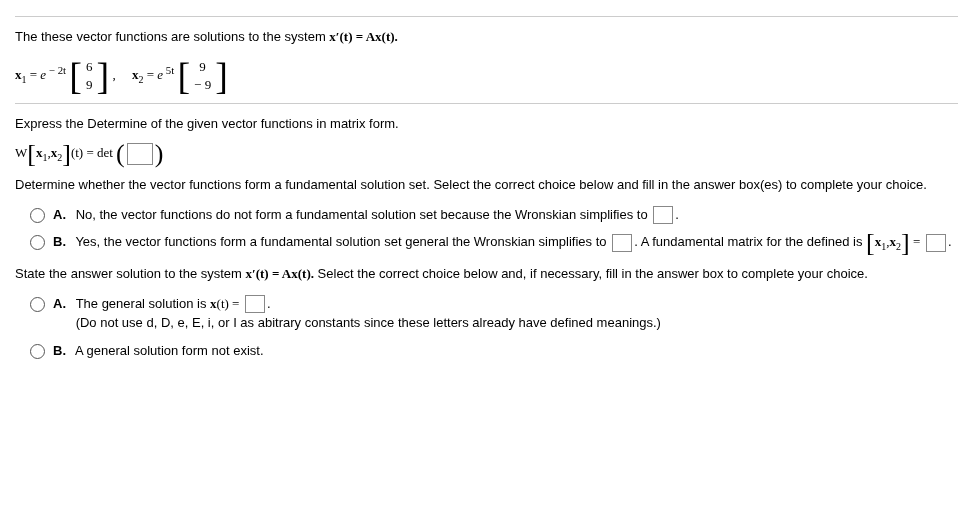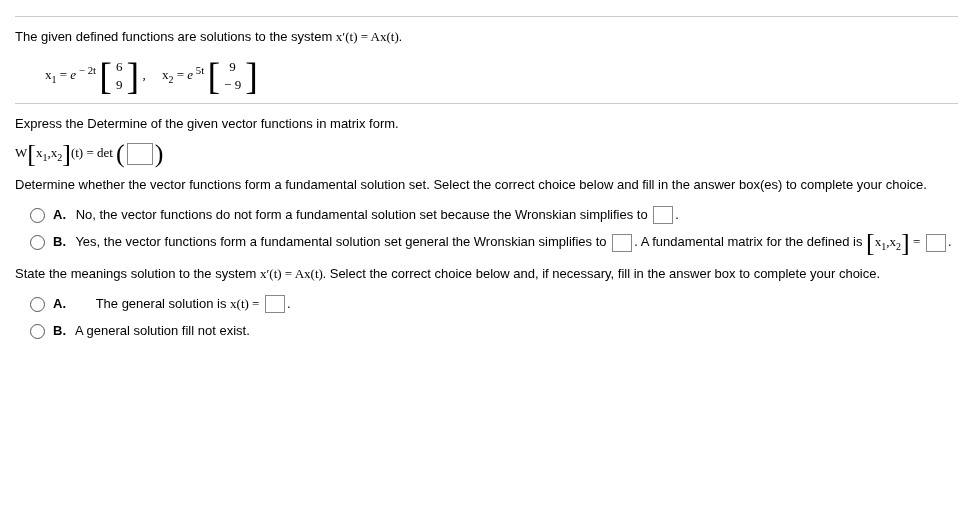--- a/index.html
+++ b/index.html
@@ -13,21 +13,20 @@
     hr {
       border: none;
       border-top: 1px solid #ccc;
       margin: 6px 0;
     }
     .math-line {
       margin: 8px 0;
       font-family: 'Times New Roman', serif;
     }
     .math-line.indent {
-      margin-left: 30px;
     }
     .vec-container {
       display: inline-flex;
       align-items: center;
       vertical-align: middle;
     }
     .bracket {
       font-size: 38px;
       font-weight: 100;
       line-height: 38px;
@@ -74,32 +73,32 @@
       background: #fff;
       margin: 0 2px;
     }
     .large-box {
        min-width: 24px;
        height: 20px;
     }
     .serif-math {
        font-family: 'Times New Roman', serif;
     }
-    .bold{ font-weight:normal; }
+    .bold{ font-weight:bold; }
     .italic { font-style: italic;}
     .sub { font-size:10px; vertical-align: sub;}
     .small-bracket { font-size:26px; line-height:22px; vertical-align:middle; font-weight:100;}
   </style>
 </head>
 <body>
 
 <hr>
 
 <div class="statement">
-  <span>The given defined functions are solutions to the system </span>
+  <span>The these vector functions are solutions to the system </span>
   <span class="serif-math"><span class="bold">x′(t) = Ax(t).</span></span>
 </div>
 
 <div class="math-line indent serif-math">
   <span class="bold">x</span><span class="sub">1</span><span> = </span>
   <span class="italic">e</span><sup> − 2t</sup>
   <span class="vec-container">
     <span class="bracket">[</span>
     <span class="vec-col">
       <span>6</span>
@@ -145,34 +144,35 @@
   <div class="option-content">
     <span class="option-label">B.</span>
     <span>Yes, the vector functions form a fundamental solution set general the Wronskian simplifies to</span>
     <span class="input-box"></span><span>. A fundamental matrix for the defined is </span>
     <span class="serif-math"><span class="small-bracket">[</span><span class="bold">x</span><span class="sub">1</span><span>,</span><span class="bold">x</span><span class="sub">2</span><span class="small-bracket">]</span><span> =</span></span>
     <span class="input-box"></span><span>.</span>
   </div>
 </div>
 
 <div class="statement">
-  <span>State the meanings solution to the system </span><span class="serif-math bold">x′(t) = Ax(t).</span><span> Select the correct choice below and, if necessary, fill in the answer box to complete your choice.</span>
+  <span>State the answer solution to the system </span><span class="serif-math bold">x′(t) = Ax(t).</span><span> Select the correct choice below and, if necessary, fill in the answer box to complete your choice.</span>
 </div>
 
 <div class="option-row">
   <div class="radio"></div>
   <div class="option-content">
     <span class="option-label" style="display:inline-block; vertical-align:top;">A.</span>
-    <span style="display:inline-block;margin-left:20px;">
+    <span style="display:inline-block;">
       <span>The general solution is </span>
       <span class="serif-math bold">x</span><span class="serif-math">(t) =</span>
       <span class="input-box"></span><span>.</span><br>
+      <span>(Do not use d, D, e, E, i, or I as abitrary constants since these letters already have defined meanings.)</span>
     </span>
   </div>
 </div>
 
 <div class="option-row">
   <div class="radio"></div>
   <div class="option-content">
     <span class="option-label">B.</span>
-    <span>A general solution fill not exist.</span>
+    <span>A general solution form not exist.</span>
   </div>
 </div>
 
 </body></html>

